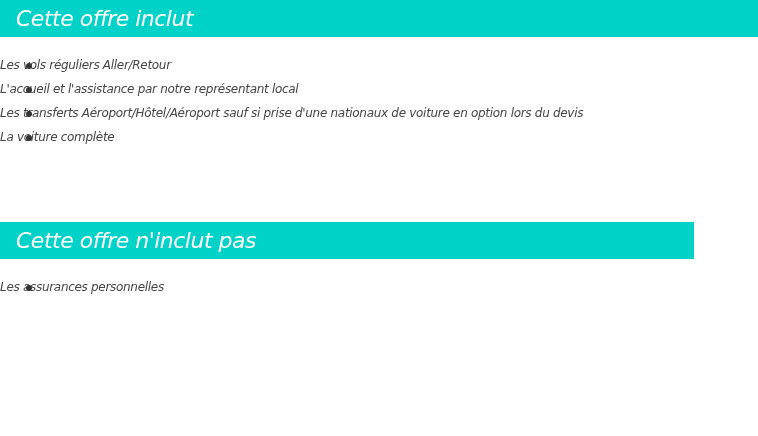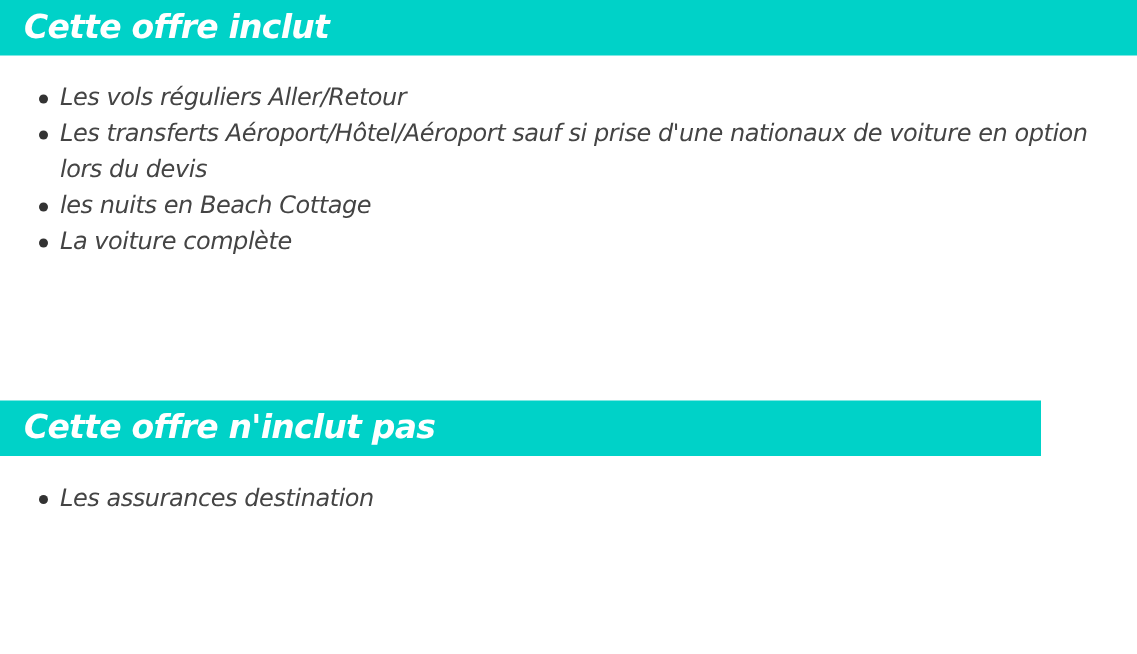--- a/index.html
+++ b/index.html
@@ -1,41 +1,41 @@
 <!DOCTYPE html>
 <html><head>
 <meta charset="utf-8">
 <style>
   html, body { margin:0; padding:0; background:#ffffff; }
   body { width:758px; height:436px; overflow:hidden; font-family:"DejaVu Sans", sans-serif; }
   .section-header {
     background:#00d2c8; color:#ffffff; height:37px; box-sizing:border-box;
-    padding-left:16px; font-style:italic; font-weight:bold; font-size:22px;
+    padding-left:16px; font-style:italic; font-weight:normal; font-size:22px;
     line-height:37px; letter-spacing:-0.5px;
   }
   ul { margin:0; padding:0; list-style:none; }
-  li { position:relative; padding-left:40px; font-style:italic; font-size:16px;
+  li { position:relative; font-style:italic; font-size:12px;
        color:#444444; line-height:24px; letter-spacing:-0.3px; padding-right:30px; }
   li::before { content:""; position:absolute; left:26px; top:10px; width:6px; height:6px;
                border-radius:50%; background:#333333; }
   #sec1 .list { padding-top:16px; }
-  #sec2 { position:absolute; top:222px; left:0; width:694px;margin-top:45px; }
+  #sec2 { position:absolute; top:222px; left:0; width:694px; }
   #sec2 .list { padding-top:16px; }
 </style>
 </head>
 <body>
 
 <div id="sec1">
   <div class="section-header">Cette offre inclut</div>
   <ul class="list">
     <li>Les vols réguliers Aller/Retour</li>
+    <li>L'accueil et l'assistance par notre représentant local</li>
     <li>Les transferts Aéroport/Hôtel/Aéroport sauf si prise d'une nationaux de voiture en option lors du devis</li>
-    <li>les nuits en Beach Cottage</li>
     <li>La voiture complète</li>
   </ul>
 </div>
 
 <div id="sec2">
   <div class="section-header">Cette offre n'inclut pas</div>
   <ul class="list">
-    <li>Les assurances destination</li>
+    <li>Les assurances personnelles</li>
   </ul>
 </div>
 
 </body></html>

